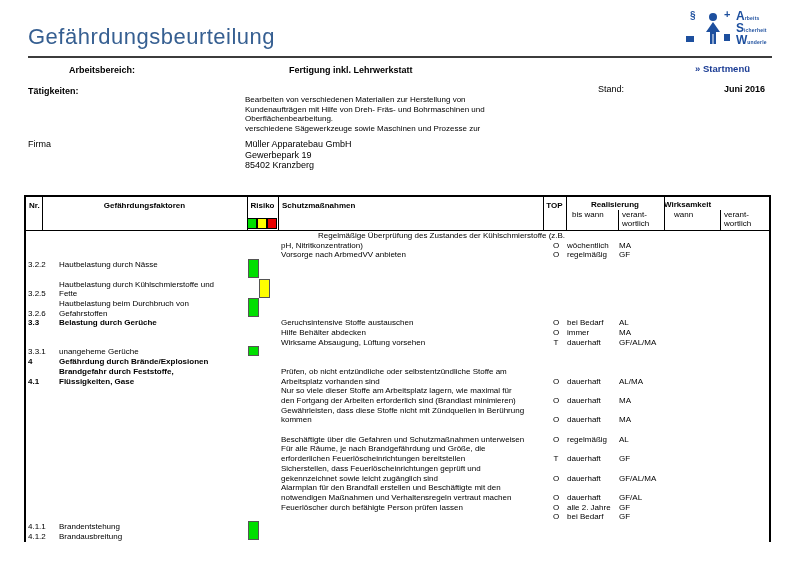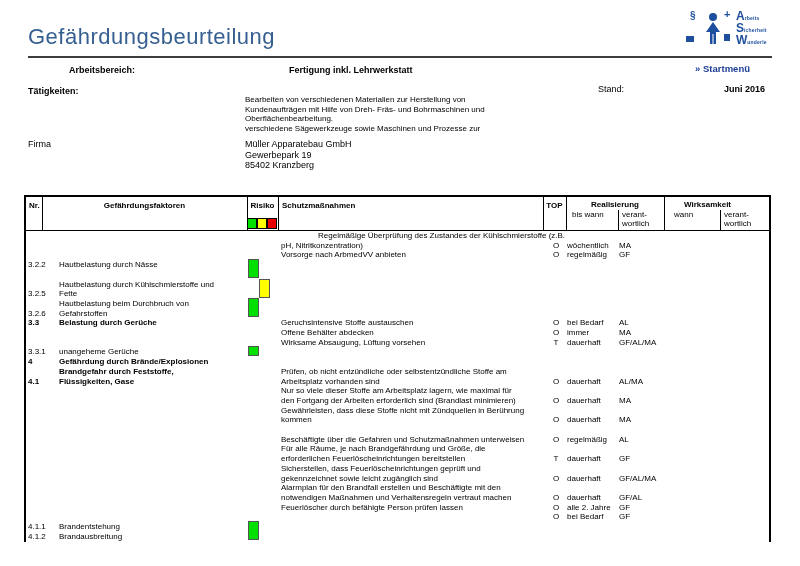--- a/index.html
+++ b/index.html
@@ -87,21 +87,21 @@
 
   <div class="thead">
     <span class="hl bold" style="left:3px;top:4px;">Nr.</span>
     <span class="hl bold" style="left:16px;top:4px;width:205px;text-align:center;">Gefährdungsfaktoren</span>
     <span class="hl bold" style="left:221px;top:4px;width:31px;text-align:center;">Risiko</span>
     <span class="hl bold" style="left:256px;top:4px;">Schutzmaßnahmen</span>
     <span class="hl bold" style="left:517px;top:4px;width:23px;text-align:center;">TOP</span>
     <span class="hl bold" style="left:540px;top:3px;width:98px;text-align:center;">Realisierung</span>
     <span class="hl" style="left:546px;top:13px;">bis wann</span>
     <span style="position:absolute;left:596px;top:13px;width:40px;white-space:normal;">verant-wortlich</span>
-    <span class="hl bold" style="left:621px;top:3px;width:121px;text-align:center;">Wirksamkeit</span>
+    <span class="hl bold" style="left:638px;top:3px;width:121px;">Wirksamkeit</span>
     <span class="hl" style="left:648px;top:13px;">wann</span>
     <span style="position:absolute;left:698px;top:13px;width:40px;white-space:normal;">verant-wortlich</span>
 
     <span class="hsq" style="left:221px;background:#00DF00;"></span>
     <span class="hsq" style="left:231px;background:#FFFF00;"></span>
     <span class="hsq" style="left:241px;background:#E80000;"></span>
 
     <span class="vline" style="left:16px;"></span>
     <span class="vline" style="left:221px;"></span>
     <span class="vline" style="left:252px;"></span>
@@ -151,21 +151,21 @@
       </div>
       <div class="bline" style="top: 87.3px;">
         <span class="bold" style="left: 2px;">3.3</span>
         <span class="bold" style="left: 33px;">Belastung durch Gerüche</span>
         <span style="left: 255px;">Geruchsintensive Stoffe austauschen</span>
         <span class="topv" style="left: 518px;">O</span>
         <span style="left: 541px;">bei Bedarf</span>
         <span style="left: 593px;">AL</span>
       </div>
       <div class="bline" style="top: 97px;">
-        <span style="left: 255px;">Offene Behälter abdecken</span>
+        <span style="left: 255px;">Hilfe Behälter abdecken</span>
         <span class="topv" style="left: 518px;">O</span>
         <span style="left: 541px;">immer</span>
         <span style="left: 593px;">MA</span>
       </div>
       <div class="bline" style="top: 106.7px;">
         <span style="left: 255px;">Wirksame Absaugung, Lüftung vorsehen</span>
         <span class="topv" style="left: 518px;">T</span>
         <span style="left: 541px;">dauerhaft</span>
         <span style="left: 593px;">GF/AL/MA</span>
       </div>

